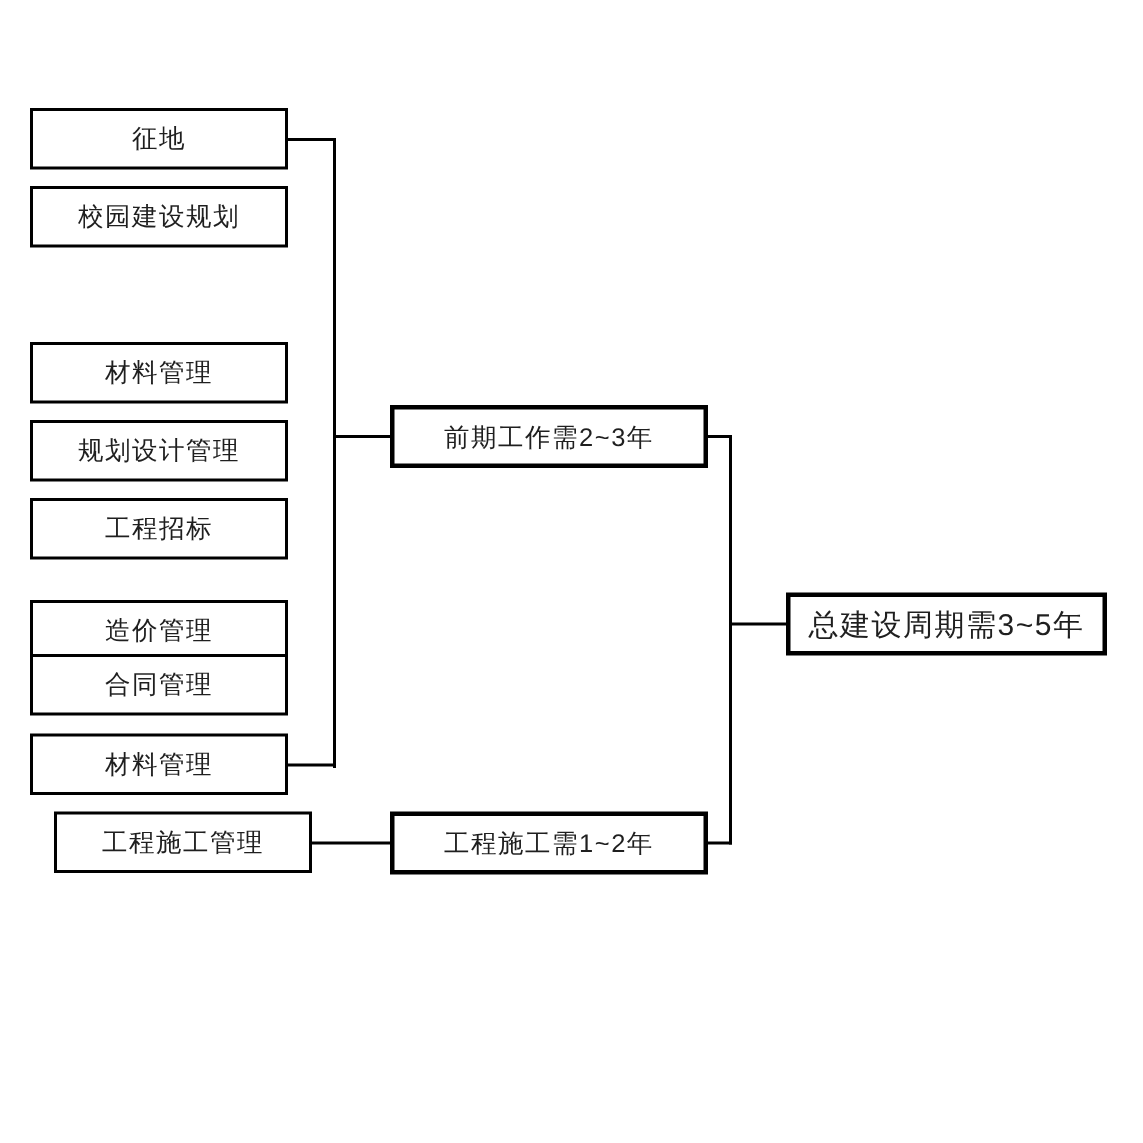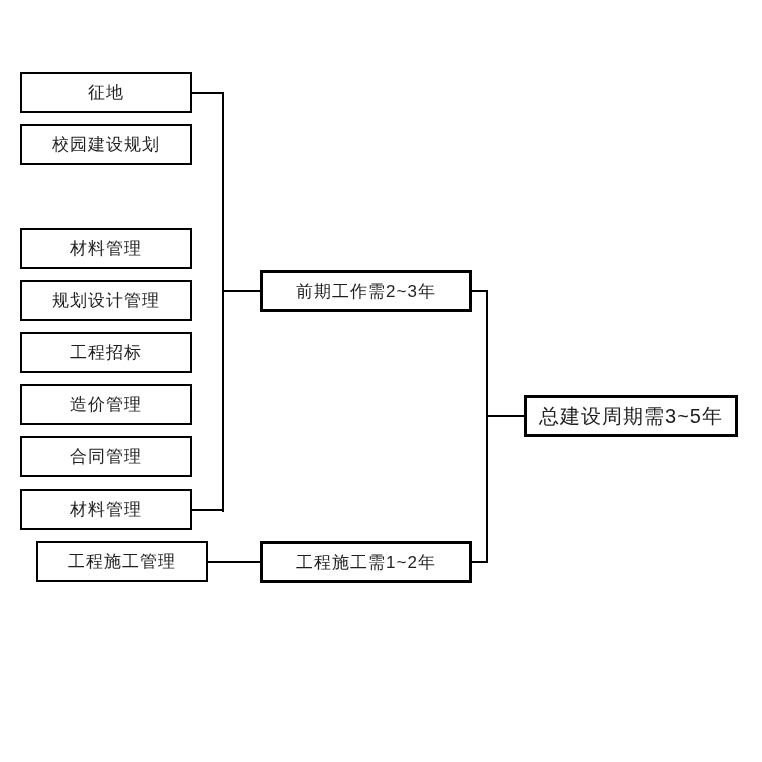--- a/index.html
+++ b/index.html
@@ -38,21 +38,21 @@
     height: 41px;
     border: 2px solid var(--line-color);
     font-size: 17px;
   }
   .t1 { top: 72px; }
   .t2 { top: 124px; }
   .t3 { top: 176px; }
   .t4 { top: 228px; }
   .t5 { top: 280px; }
   .t6 { top: 332px; }
-  .t7 { top: 384px; }
+  .t7 { top: 400px; }
   .t8 { top: 436px; }
   .t9 { top: 489px; }
   .t10 { top: 541px; margin-left: 16px; }
   .stage {
     left: 260px;
     width: 212px;
     height: 42px;
     border: 3px solid var(--line-color);
     font-size: 17px;
   }

